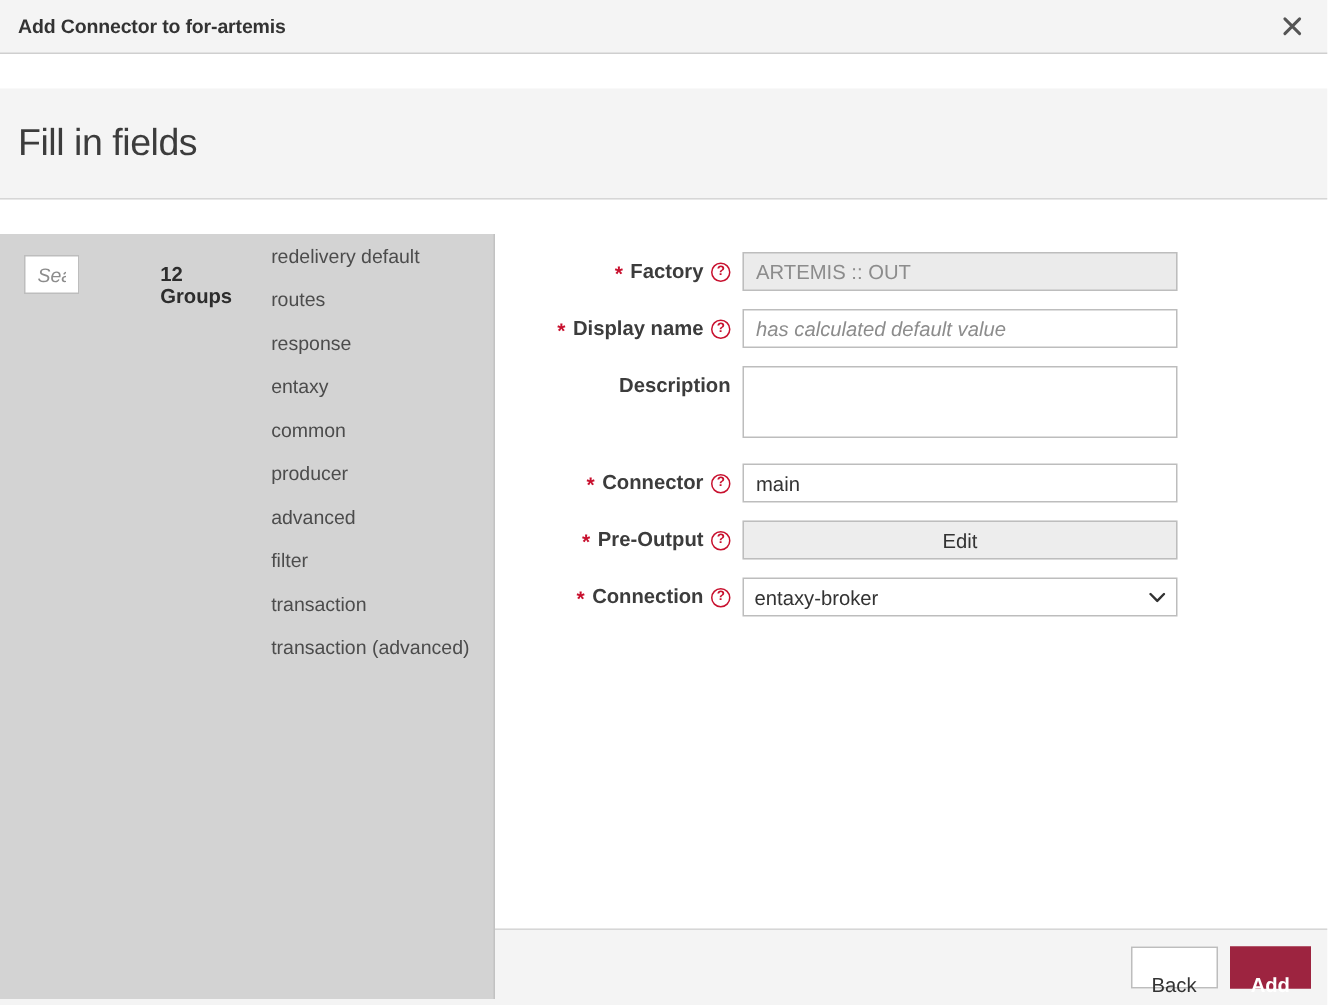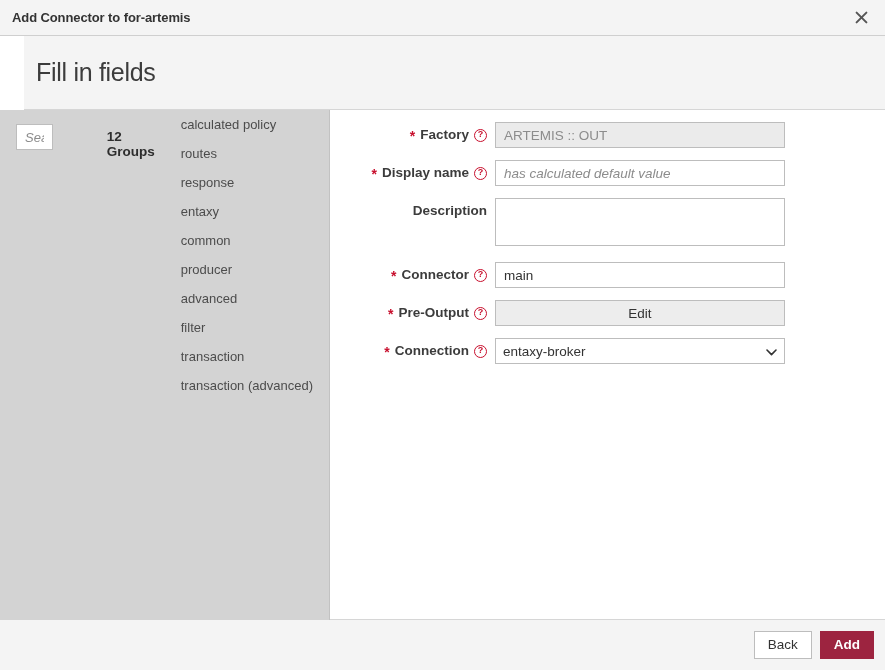--- a/index.html
+++ b/index.html
@@ -16,20 +16,21 @@
     -webkit-font-smoothing: antialiased;
   }
   .dialog {
     position: relative;
     width: 885px;
     height: 670px;
     box-sizing: border-box;
     display: flex;
     flex-direction: column;
     background: #ffffff;
+    gap: 23px;
   }
 
   
   .titlebar {
     height: 36px;
     flex: 0 0 36px;
     background: #f4f4f4;
     border-bottom: 1px solid #cfcfcf;
     display: flex;
     align-items: center;
@@ -63,21 +64,20 @@
   
   .subheader {
     height: 74px;
     flex: 0 0 74px;
     background: #f4f4f4;
     border-bottom: 1px solid #d6d6d6;
     display: flex;
     align-items: center;
     padding: 0 12px;
     box-sizing: border-box;
-    margin-left: 24px;
   }
   .subheader-title {
     font-size: 25px;
     font-weight: normal;
     color: #3c3c3c;
     letter-spacing: -0.3px;
   }
 
   
   .body {
@@ -302,21 +302,21 @@
     display: flex;
     align-items: center;
     justify-content: flex-end;
     padding-right: 11px;
     gap: 8px;
     box-sizing: border-box;
   }
   .btn {
     height: 28px;
     min-width: 48px;
-    padding: 0 13px;
+    padding: 12px 13px;
     font-size: 13.5px;
     font-family: "Liberation Sans", sans-serif;
     cursor: pointer;
     border-radius: 0;
     box-sizing: border-box;
     line-height: 26px;
   }
   .btn-secondary {
     background: #ffffff;
     border: 1px solid #bdbdbd;
@@ -348,21 +348,21 @@
   </div>
 
   <div class="body">
 
     <div class="sidebar">
       <div class="sidebar-search-wrap">
         <input class="search-input" type="text" placeholder="Search..." style="">
       </div>
       <div class="groups-count">12 Groups</div>
       <ul class="group-list">
-        <li class="group-item">calculated policy</li>
+        <li class="group-item">redelivery default</li>
         <li class="group-item">routes</li>
         <li class="group-item">response</li>
         <li class="group-item">entaxy</li>
         <li class="group-item">common</li>
         <li class="group-item">producer</li>
         <li class="group-item">advanced</li>
         <li class="group-item">filter</li>
         <li class="group-item">transaction</li>
         <li class="group-item">transaction (advanced)</li>
       </ul>

